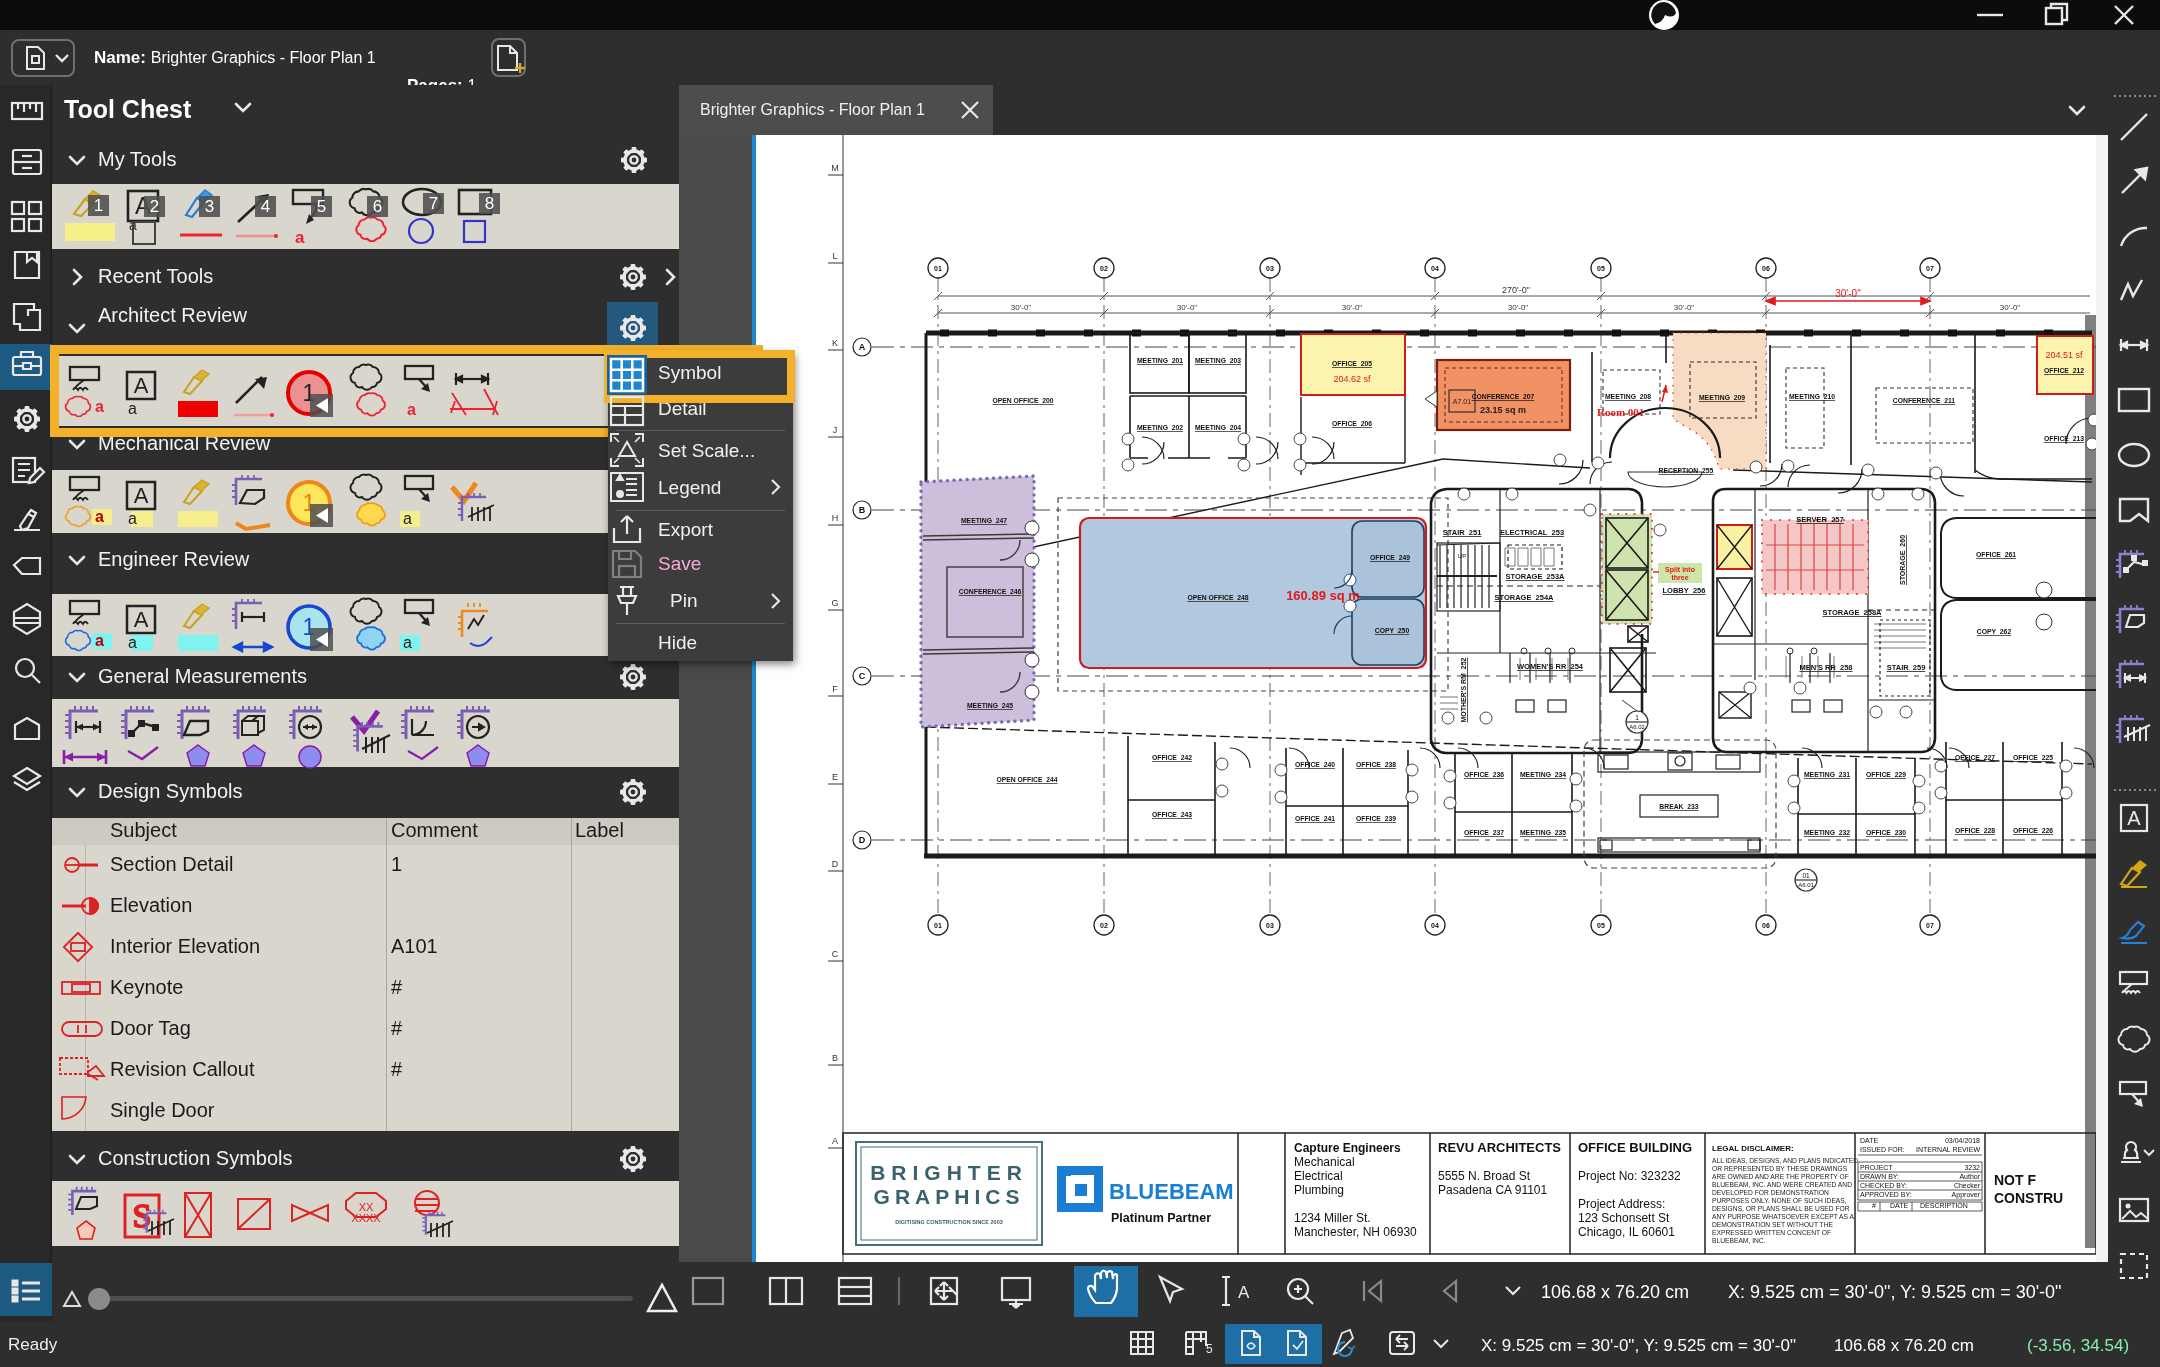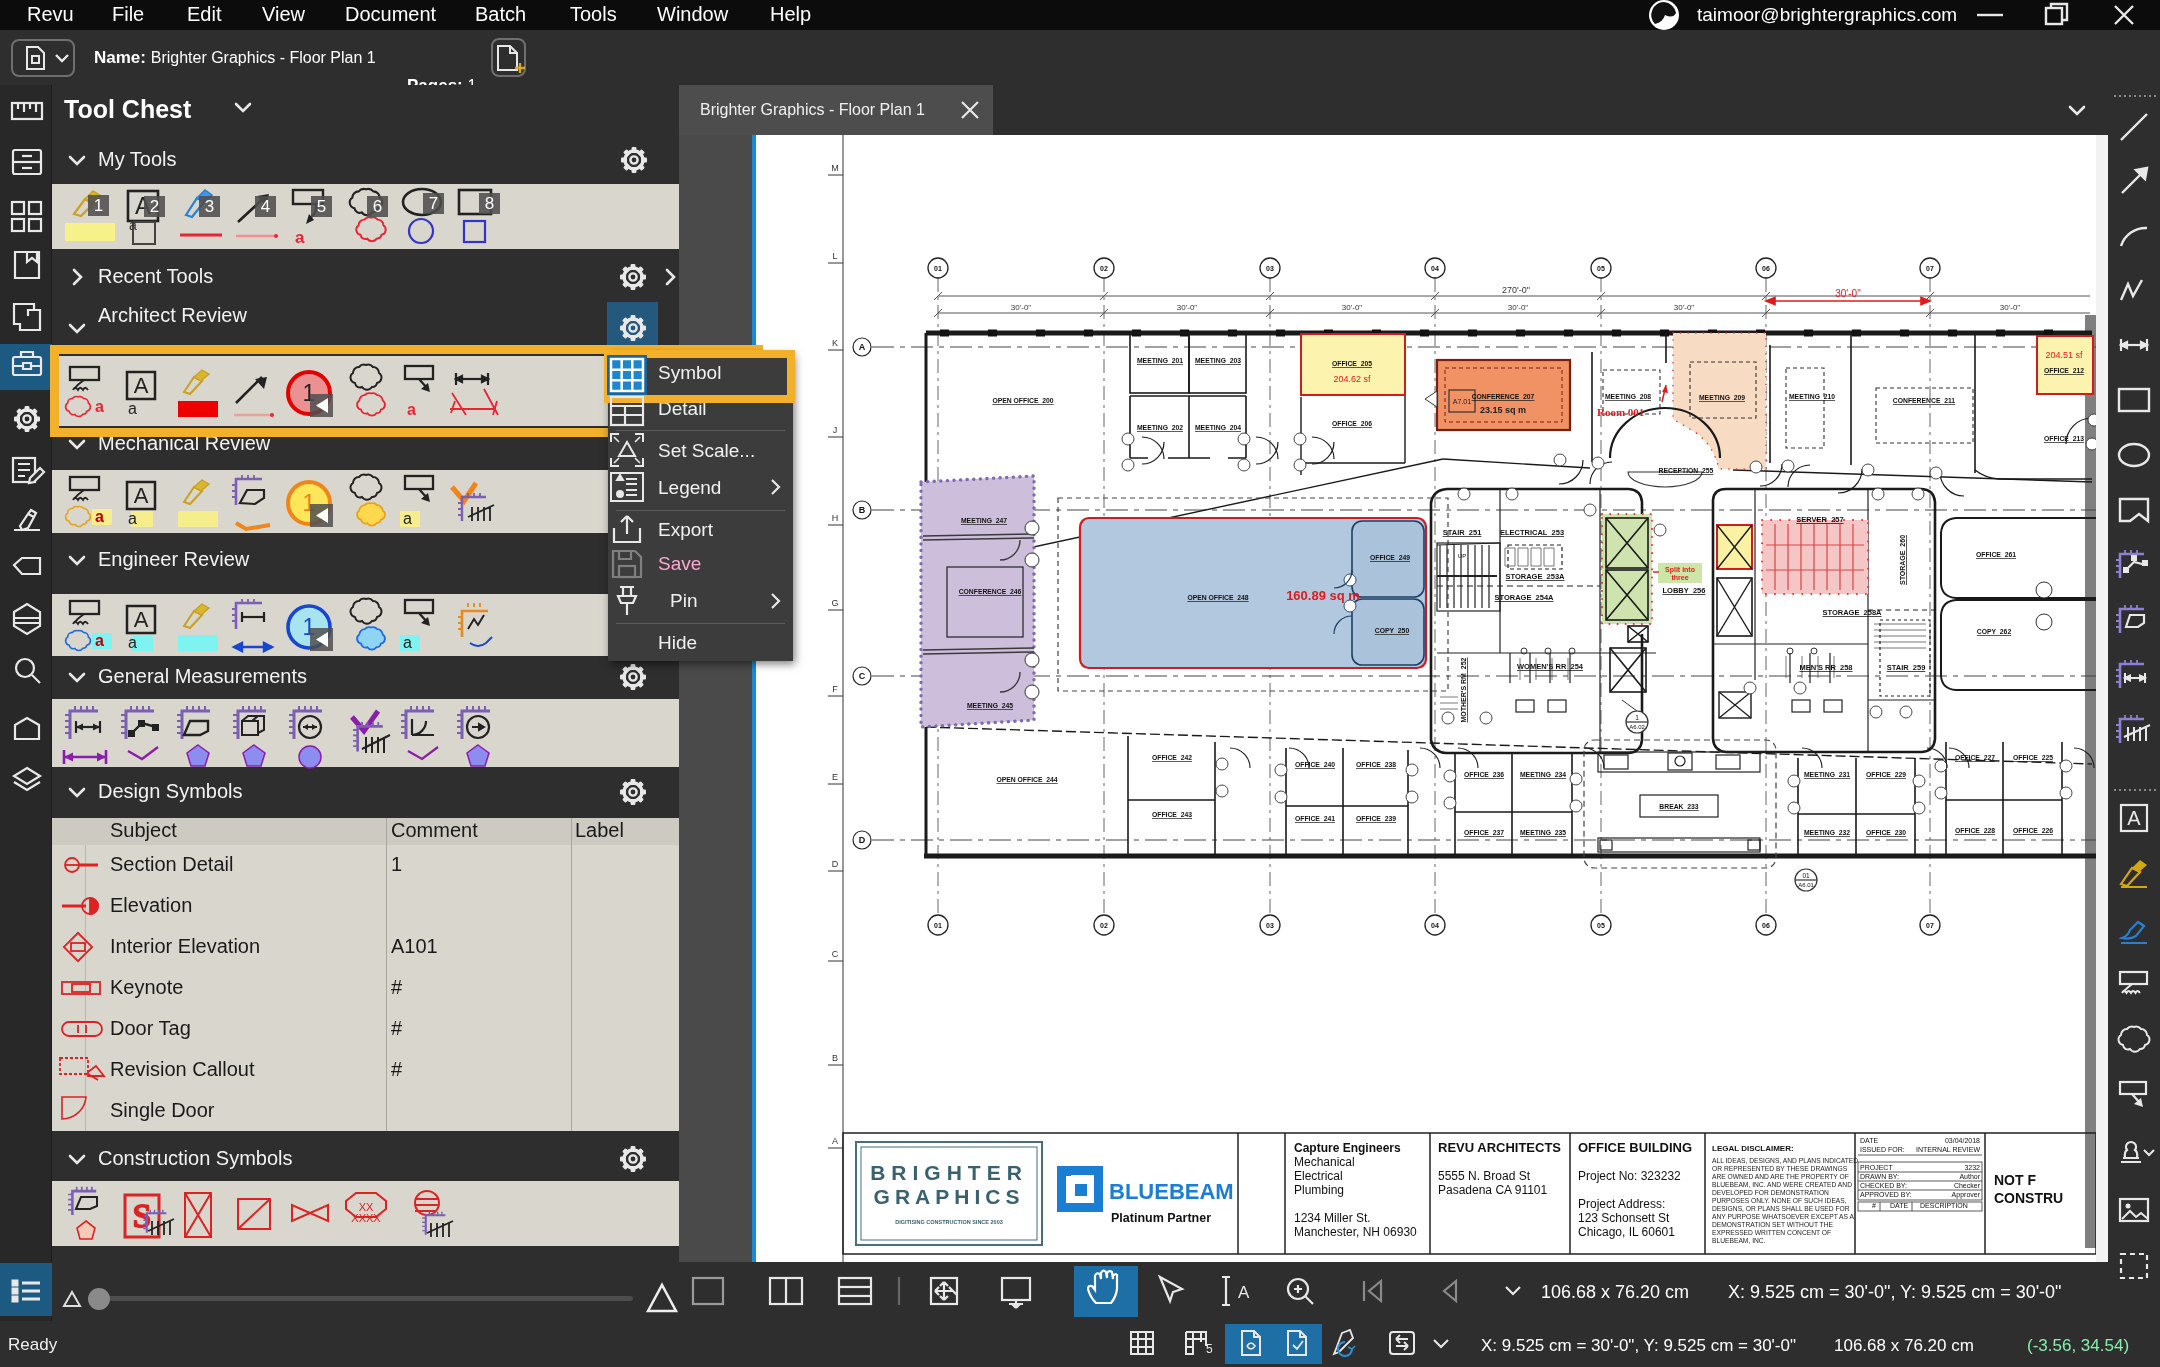--- a/index.html
+++ b/index.html
@@ -8,32 +8,20 @@
 .abs { position:absolute; }
 #stage { position:relative; width:2160px; height:1367px; overflow:hidden; }
 .hdrtxt { color:#f2f2f2; font-size:20px; }
 .lbl { white-space:nowrap; }
 </style>
 </head>
 <body>
 <div id="stage">
 
 <div class="abs" style="left:0;top:0;width:2160px;height:30px;background:#0c0c0c;"></div>
-<div class="abs" style="left:0;top:0;width:2160px;height:30px;color:#fff;font-size:20px;">
-  <span class="abs" style="left:27px;top:3px;">Revu</span>
-  <span class="abs" style="left:112px;top:3px;">File</span>
-  <span class="abs" style="left:187px;top:3px;">Edit</span>
-  <span class="abs" style="left:262px;top:3px;">View</span>
-  <span class="abs" style="left:345px;top:3px;">Document</span>
-  <span class="abs" style="left:475px;top:3px;">Batch</span>
-  <span class="abs" style="left:570px;top:3px;">Tools</span>
-  <span class="abs" style="left:657px;top:3px;">Window</span>
-  <span class="abs" style="left:770px;top:3px;">Help</span>
-  <span class="abs" style="left:1697px;top:4px;font-size:19px;">taimoor@brightergraphics.com</span>
-</div>
 
 <div class="abs" style="left:0;top:30px;width:2160px;height:55px;background:#2e2e2e;"></div>
 <div class="abs" style="left:11px;top:39px;width:64px;height:38px;border:2px solid #6f6f6f;border-radius:8px;"></div>
 <div class="abs" style="left:491px;top:38px;width:35px;height:39px;border:2px solid #6f6f6f;border-radius:8px;"></div>
 <div class="abs" style="left:94px;top:48px;color:#fff;font-size:17px;"><b>Name:</b> <span style="font-size:16px;">Brighter Graphics - Floor Plan 1</span></div>
 <div class="abs" style="left:407px;top:48px;color:#ffffff;font-size:17px;margin-top:28px;"><b>Pages:</b> <span style="font-size:16px;">1</span></div>
 
 <div class="abs" style="left:0;top:85px;width:52px;height:1236px;background:#282828;border-right:1px solid #1c1c1c;"></div>
 <div class="abs" style="left:0;top:344px;width:52px;height:46px;background:#1d5a82;"></div>
 <div class="abs" style="left:0;top:1263px;width:52px;height:53px;background:#1d5a82;"></div>

